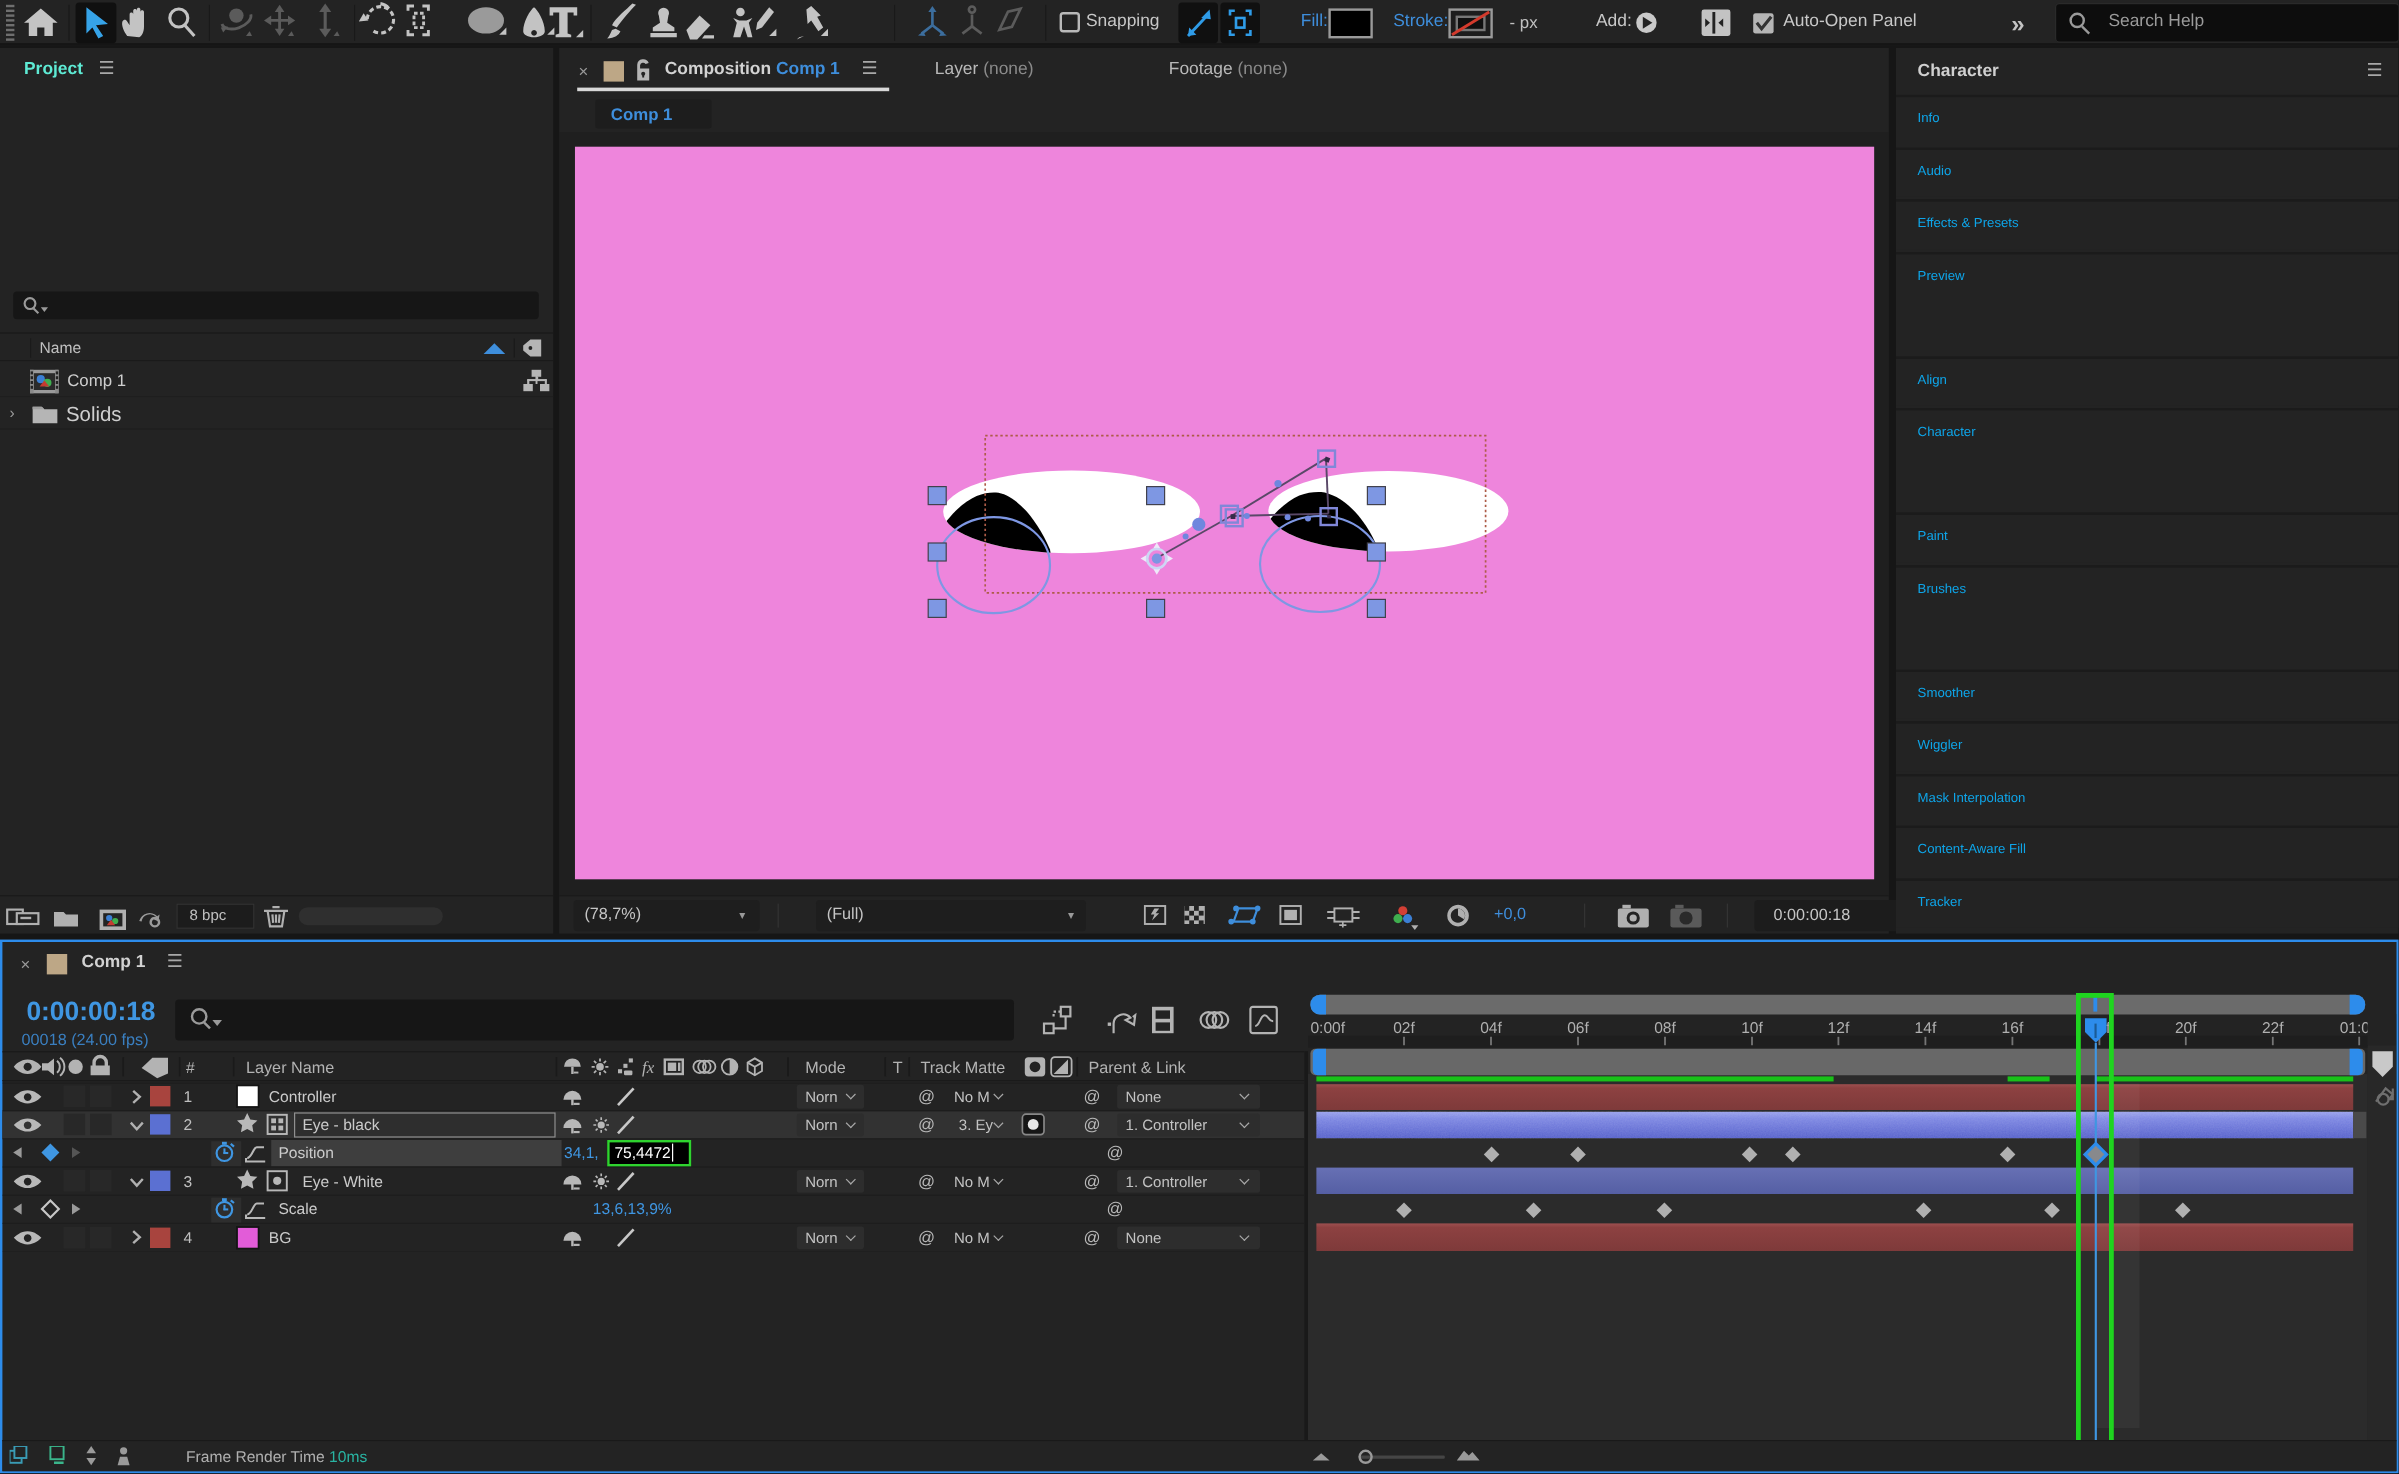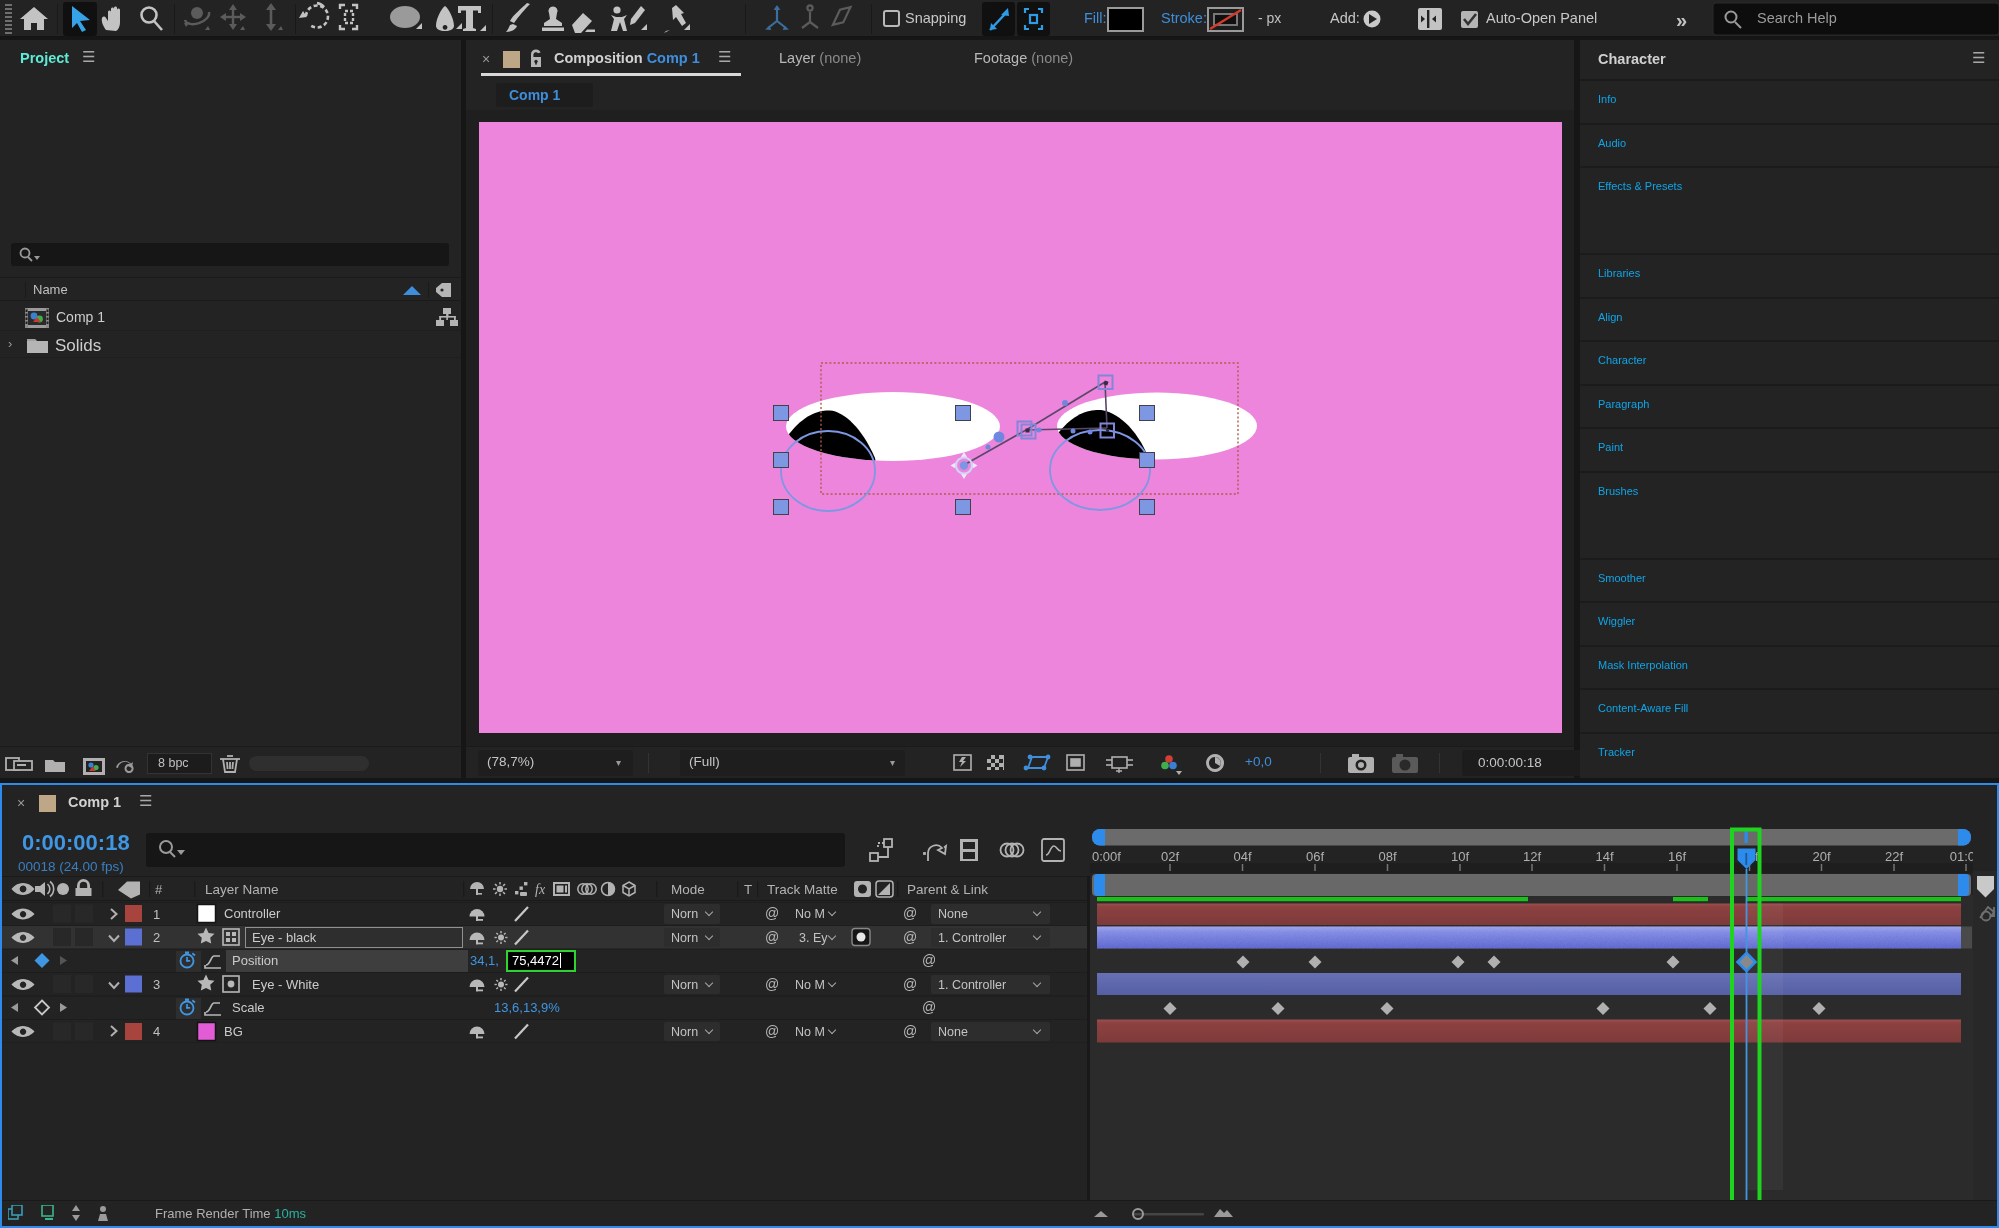--- a/index.html
+++ b/index.html
@@ -473,31 +473,28 @@
     <div class="txt" style="left:392px;top:9px;font-size:15px;color:#a8a8a8">☰</div>
     <div class="proprow" style="top:39px">
         <span>Info</span>
       </div>
     <div class="proprow" style="top:82.5px">
         <span>Audio</span>
       </div>
     <div class="proprow" style="top:126px">
         <span>Effects &amp; Presets</span>
       </div>
-    <div class="proprow" style="top:213px">
-        <span>Libraries</span>
+    <div class="proprow" style="top:169.5px">
+        <span>Preview</span>
       </div>
     <div class="proprow" style="top:256.5px">
         <span>Align</span>
       </div>
     <div class="proprow" style="top:300px">
         <span>Character</span>
-      </div>
-    <div class="proprow" style="top:343.5px">
-        <span>Paragraph</span>
       </div>
     <div class="proprow" style="top:387px">
         <span>Paint</span>
       </div>
     <div class="proprow" style="top:430.5px">
         <span>Brushes</span>
       </div>
     <div class="proprow" style="top:517.5px">
         <span>Smoother</span>
       </div>

